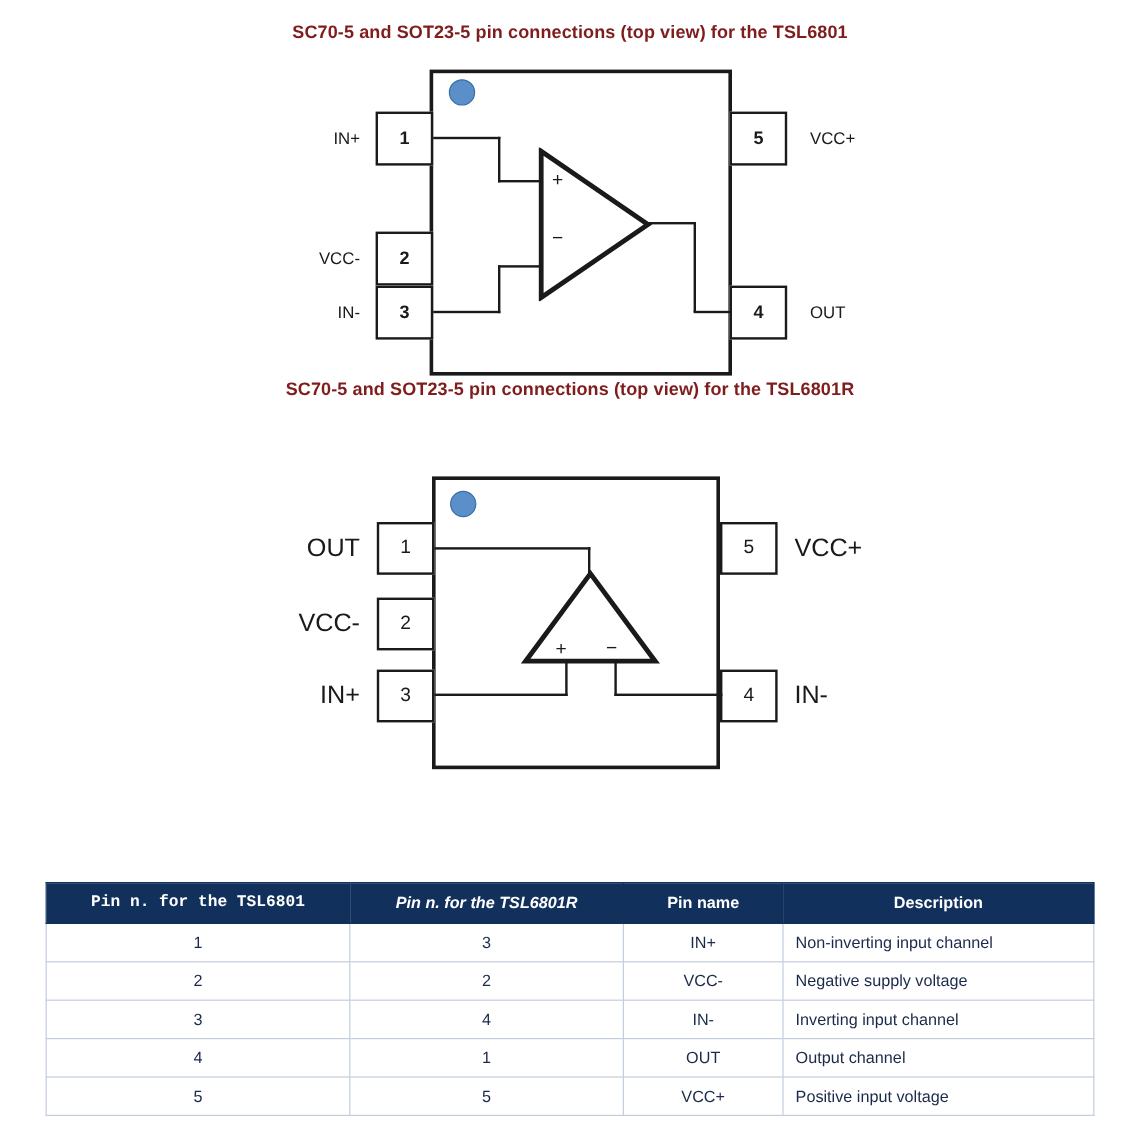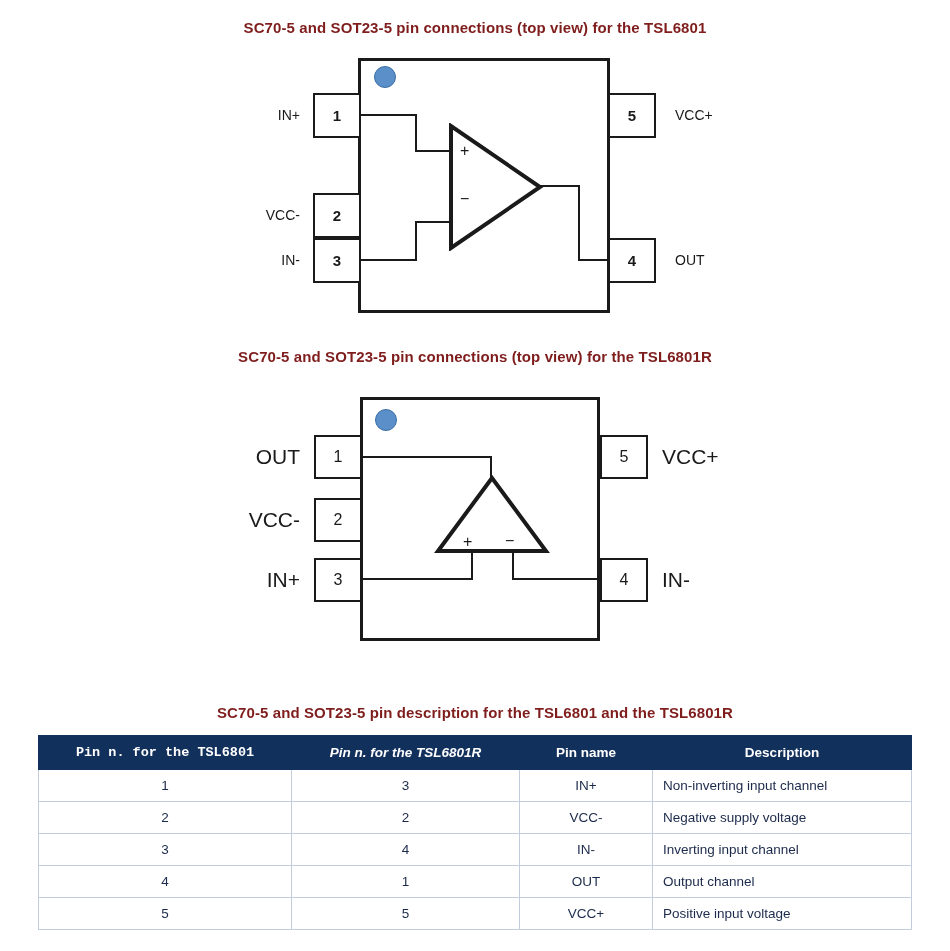--- a/index.html
+++ b/index.html
@@ -23,21 +23,21 @@
   .caption {
     position: absolute;
     width: 100%;
     text-align: center;
     font-size: 15px;
     font-weight: bold;
     color: #7f1d1d;
     letter-spacing: 0.1px;
   }
   #caption1 { top: 19px; }
-  #caption2 { top: 348px; }
+  #caption2 { top: 316px; }
   #caption3 { top: 704px; }
 
   
   .diagram { position: absolute; }
   #diagram1 { left: 0; top: 45px; width: 950px; height: 280px; }
   #diagram2 { left: 0; top: 385px; width: 950px; height: 275px; }
 
   .chip-body {
     position: absolute;
     border: 3px solid #1a1a1a;
@@ -187,21 +187,20 @@
     <div class="wire" style="left:512px; top:165px; width:2px; height:30px;"></div>
     <div class="wire" style="left:512px; top:193px; width:90px; height:2px;"></div>
 
     <svg class="tri-svg" style="left:434px; top:90px;" width="116" height="80" viewBox="0 0 116 80">
       <polygon points="58,3 4,76 112,76" fill="#ffffff" stroke="#1a1a1a" stroke-width="4"></polygon>
     </svg>
     <div class="sym" style="left:463px; top:148px;">+</div>
     <div class="sym" style="left:505px; top:147px;">−</div>
   </div>
 
-  <div class="caption" id="caption3">SC70-5 and SOT23-5 pin description for the TSL6801 and the TSL6801R</div>
 
   <table id="pin-table">
     <thead>
       <tr>
         <th style="width:240px;font-family:Liberation Mono, monospace;">Pin n. for the TSL6801</th>
         <th style="width:215px;font-style:italic;">Pin n. for the TSL6801R</th>
         <th style="width:120px;">Pin name</th>
         <th>Description</th>
       </tr>
     </thead>

